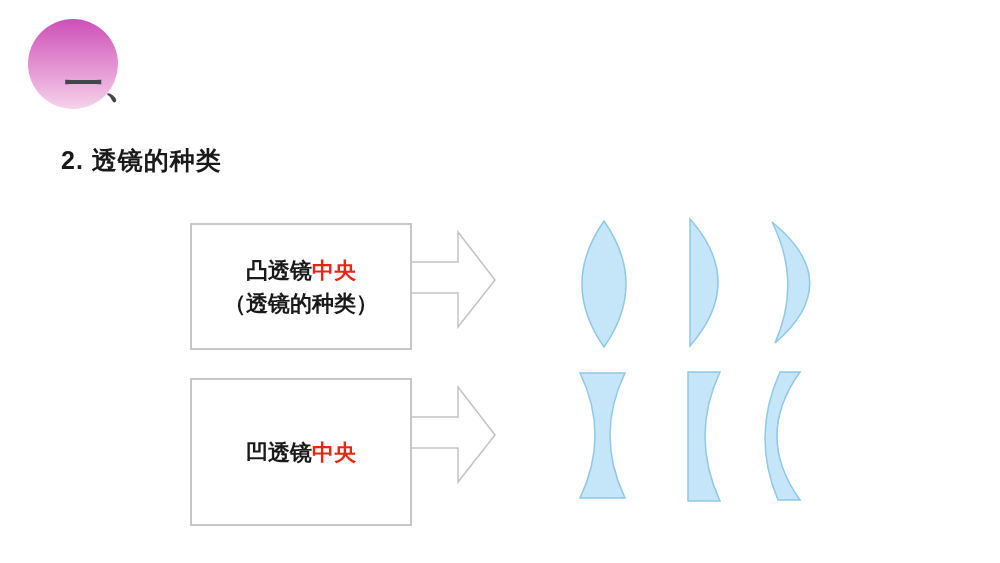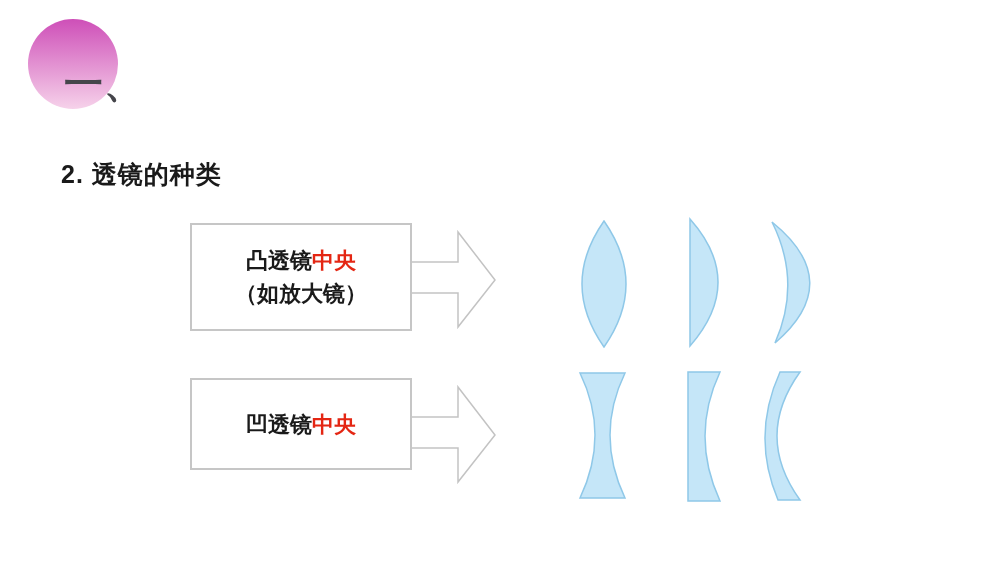--- a/index.html
+++ b/index.html
@@ -49,43 +49,42 @@
   .title-prefix { margin-right: 14px; }
 
   .subtitle {
     position: absolute;
     left: 61px;
     top: 144px;
     font-size: 25px;
     font-weight: bold;
     color: var(--text-black);
     letter-spacing: 1px;
-    margin-top: 14px;
   }
 
   .info-box {
     position: absolute;
     left: 190px;
     width: 222px;
-    height: 108px;
+    height: 127px;
     background: #ffffff;
     border: 2px solid var(--box-border);
     display: flex;
     flex-direction: column;
     justify-content: center;
     align-items: center;
     text-align: center;
     font-size: 22px;
     font-weight: bold;
     line-height: 33px;
     color: var(--text-black);
     z-index: 2;
   }
   .info-box.box1 { top: 223px; }
-  .info-box.box2 { top: 378px; height: 92px; }
+  .info-box.box2 { top: 378px; height: 148px; }
   .box-line { white-space: nowrap; }
   .seg-em { color: var(--emphasis-red); }
   .seg-plain { color: var(--text-black); }
 
   .shapes-layer {
     position: absolute;
     left: 0; top: 0;
     width: 1000px;
     height: 563px;
     z-index: 1;
@@ -113,21 +112,21 @@
     <span class="title-prefix">一、</span>
   </div>
 
   <div class="subtitle">2. 透镜的种类</div>
 
   <div class="info-box box1">
     <div class="box-line">
       <span class="seg-plain">凸透镜</span><span class="seg-em">中央</span>
     </div>
     <div class="box-line">
-      <span class="seg-plain">（如放大镜）</span>
+      <span class="seg-plain">（透镜的种类）</span>
     </div>
   </div>
 
   <div class="info-box box2">
     <div class="box-line">
       <span class="seg-plain">凹透镜</span><span class="seg-em">中央</span>
     </div>
   </div>
 
   <svg class="shapes-layer" width="1000" height="563" viewBox="0 0 1000 563" xmlns="http://www.w3.org/2000/svg">

